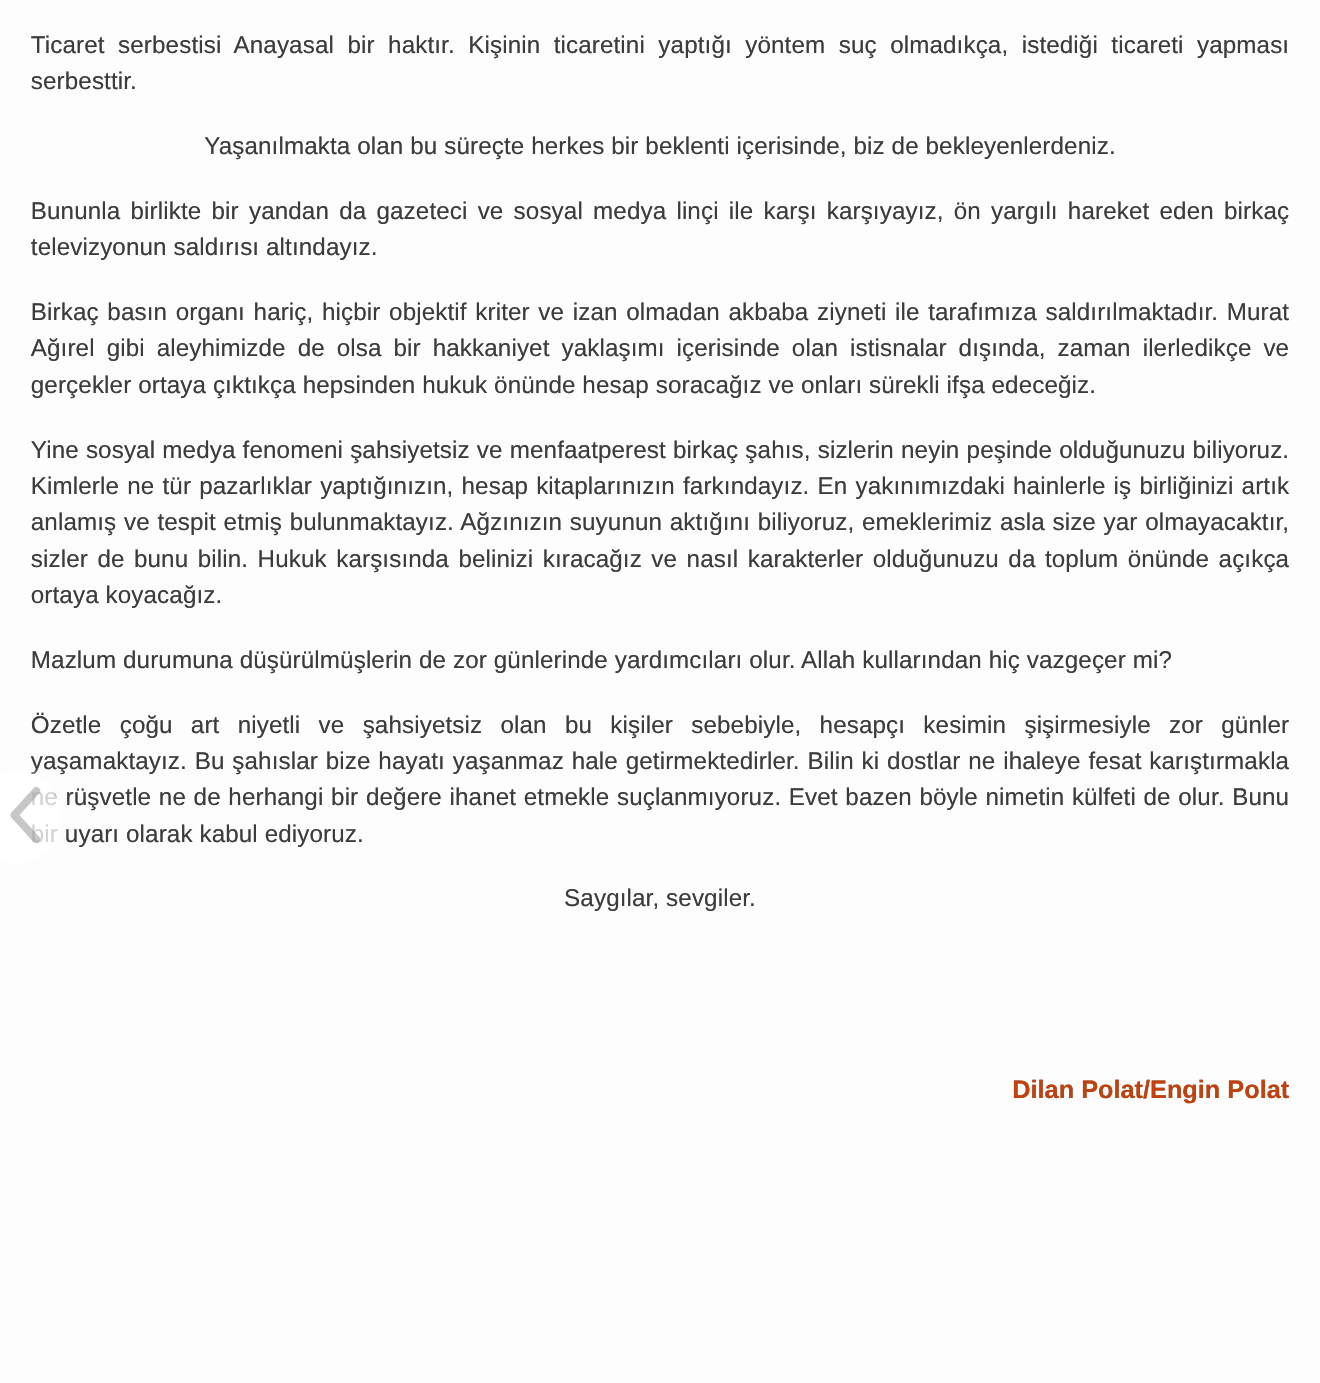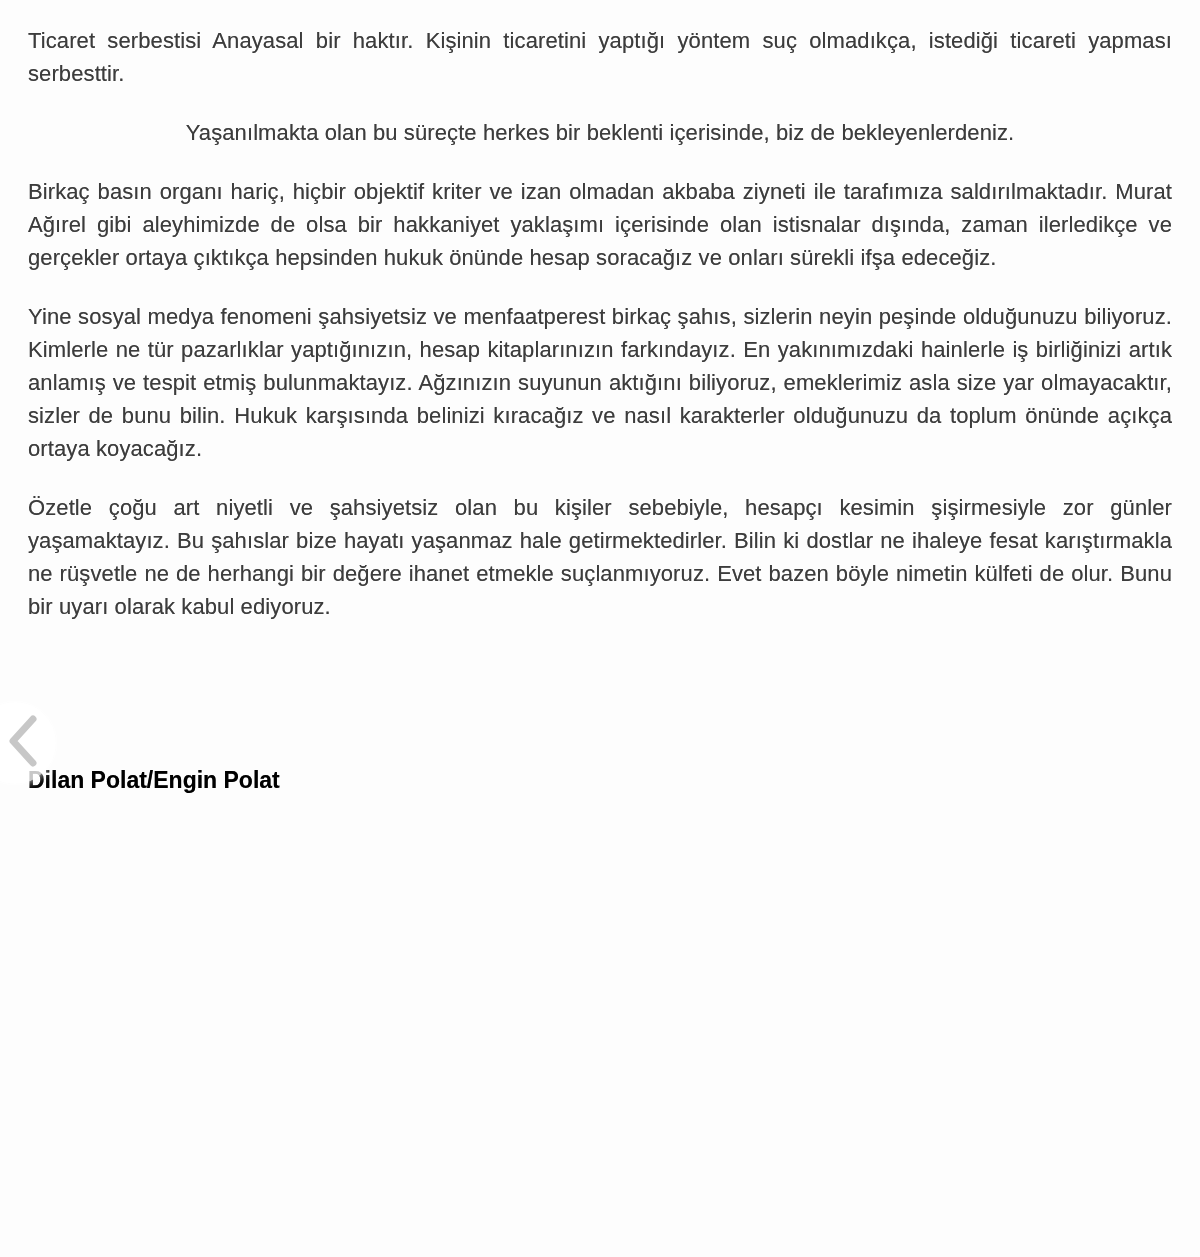--- a/index.html
+++ b/index.html
@@ -33,24 +33,24 @@
   }
   .document p.single-line {
     text-align: center;
   }
   .closing {
     text-align: left;
   }
   .signature {
     margin: 0;
     padding: 118px 28px 0 28px;
-    text-align: left;
+    text-align: right;
     font-size: 23px;
     font-weight: bold;
-    color: #000000;
+    color: #c2410c;
     text-shadow: 0 0 0.6px rgba(30,30,30,0.6);
   }
   
   .nav-overlay {
     position: absolute;
     left: -26px;
     top: 702px;
     width: 82px;
     height: 82px;
     border-radius: 50%;
@@ -67,23 +67,26 @@
   }
 </style>
 </head>
 <body>
 
 <div class="page">
 
   <div class="document">
     <p>Ticaret serbestisi Anayasal bir haktır. Kişinin ticaretini yaptığı yöntem suç olmadıkça, istediği ticareti yapması serbesttir.</p>
     <p class="single-line">Yaşanılmakta olan bu süreçte herkes bir beklenti içerisinde, biz de bekleyenlerdeniz.</p>
+    <p>Bununla birlikte bir yandan da gazeteci ve sosyal medya linçi ile karşı karşıyayız, ön yargılı hareket eden birkaç televizyonun saldırısı altındayız.</p>
     <p>Birkaç basın organı hariç, hiçbir objektif kriter ve izan olmadan akbaba ziyneti ile tarafımıza saldırılmaktadır. Murat Ağırel gibi aleyhimizde de olsa bir hakkaniyet yaklaşımı içerisinde olan istisnalar dışında, zaman ilerledikçe ve gerçekler ortaya çıktıkça hepsinden hukuk önünde hesap soracağız ve onları sürekli ifşa edeceğiz.</p>
     <p>Yine sosyal medya fenomeni şahsiyetsiz ve menfaatperest birkaç şahıs, sizlerin neyin peşinde olduğunuzu biliyoruz. Kimlerle ne tür pazarlıklar yaptığınızın, hesap kitaplarınızın farkındayız. En yakınımızdaki hainlerle iş birliğinizi artık anlamış ve tespit etmiş bulunmaktayız. Ağzınızın suyunun aktığını biliyoruz, emeklerimiz asla size yar olmayacaktır, sizler de bunu bilin. Hukuk karşısında belinizi kıracağız ve nasıl karakterler olduğunuzu da toplum önünde açıkça ortaya koyacağız.</p>
+    <p>Mazlum durumuna düşürülmüşlerin de zor günlerinde yardımcıları olur. Allah kullarından hiç vazgeçer mi?</p>
     <p>Özetle çoğu art niyetli ve şahsiyetsiz olan bu kişiler sebebiyle, hesapçı kesimin şişirmesiyle zor günler yaşamaktayız. Bu şahıslar bize hayatı yaşanmaz hale getirmektedirler. Bilin ki dostlar ne ihaleye fesat karıştırmakla ne rüşvetle ne de herhangi bir değere ihanet etmekle suçlanmıyoruz. Evet bazen böyle nimetin külfeti de olur. Bunu bir uyarı olarak kabul ediyoruz.</p>
+    <p class="single-line closing">Saygılar, sevgiler.</p>
   </div>
 
   <p class="signature">Dilan Polat/Engin Polat</p>
 
   <div class="nav-overlay">
     <span>
       <svg width="34" height="52" viewBox="0 0 34 52">
         <polyline points="28,4 8,26 28,48" fill="none" stroke="#9a9a9a" stroke-width="7" stroke-linecap="round" stroke-linejoin="round"></polyline>
       </svg>
     </span>

